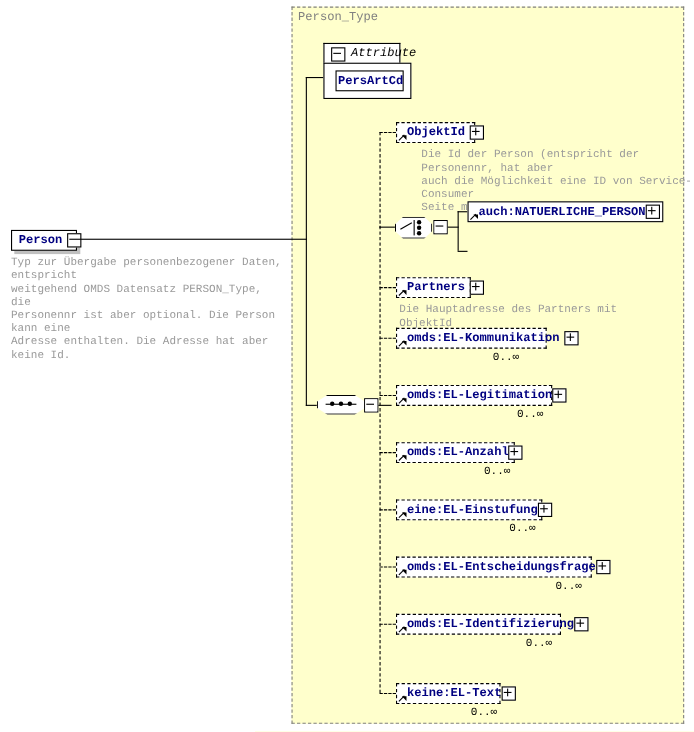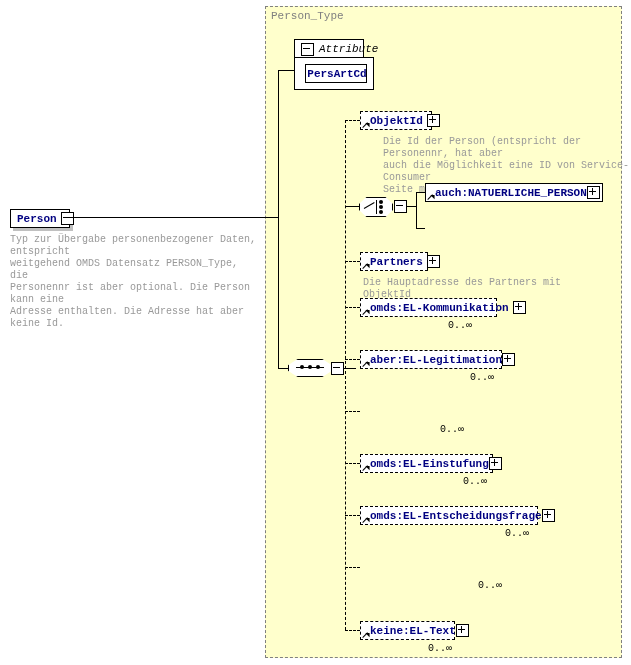--- a/index.html
+++ b/index.html
@@ -224,49 +224,59 @@
     <span class="arrow"></span>
     <span class="lbl">omds:EL-Kommunikation</span>
     <span class="exp plus"></span>
   </div>
   <div class="card" style="left:448px;top:320px;">0..∞</div>
 
   <div class="dln h" style="left:345px;top:359px;width:15px;"></div>
   <div class="shadow" style="left:363px;top:353px;width:142px;height:19px;"></div>
   <div class="node dashed" style="left:360px;top:350px;width:142px;height:19px;">
     <span class="arrow"></span>
-    <span class="lbl">aber:EL-Legitimation</span>
+    <span class="lbl">omds:EL-Legitimation</span>
     <span class="exp plus" style="margin-left:auto;"></span>
   </div>
   <div class="card" style="left:470px;top:372px;">0..∞</div>
 
   <div class="dln h" style="left:345px;top:411px;width:15px;"></div>
   <div class="shadow" style="left:363px;top:405px;width:108px;height:19px;"></div>
+  <div class="node dashed" style="left:360px;top:402px;width:108px;height:19px;">
+    <span class="arrow"></span>
+    <span class="lbl">omds:EL-Anzahl</span>
+    <span class="exp plus" style="margin-left:auto;"></span>
+  </div>
   <div class="card" style="left:440px;top:424px;">0..∞</div>
 
   <div class="dln h" style="left:345px;top:463px;width:15px;"></div>
   <div class="shadow" style="left:363px;top:457px;width:133px;height:19px;"></div>
   <div class="node dashed" style="left:360px;top:454px;width:133px;height:19px;">
     <span class="arrow"></span>
-    <span class="lbl">omds:EL-Einstufung</span>
+    <span class="lbl">eine:EL-Einstufung</span>
     <span class="exp plus" style="margin-left:auto;"></span>
   </div>
   <div class="card" style="left:463px;top:476px;">0..∞</div>
 
   <div class="dln h" style="left:345px;top:515px;width:15px;"></div>
   <div class="shadow" style="left:363px;top:509px;width:178px;height:19px;"></div>
   <div class="node dashed" style="left:360px;top:506px;width:178px;height:19px;">
     <span class="arrow"></span>
     <span class="lbl">omds:EL-Entscheidungsfrage</span>
     <span class="exp plus" style="margin-left:auto;"></span>
   </div>
   <div class="card" style="left:505px;top:528px;">0..∞</div>
 
   <div class="dln h" style="left:345px;top:567px;width:15px;"></div>
   <div class="shadow" style="left:363px;top:561px;width:150px;height:19px;"></div>
+  <div class="node dashed" style="left:360px;top:558px;width:150px;height:19px;">
+    <span class="arrow"></span>
+    <span class="lbl">omds:EL-Identifizierung</span>
+    <span class="exp plus" style="margin-left:auto;"></span>
+  </div>
   <div class="card" style="left:478px;top:580px;">0..∞</div>
 
   <div class="dln h" style="left:345px;top:630px;width:15px;"></div>
   <div class="shadow" style="left:363px;top:624px;width:95px;height:19px;"></div>
   <div class="node dashed" style="left:360px;top:621px;width:95px;height:19px;">
     <span class="arrow"></span>
     <span class="lbl">keine:EL-Text</span>
     <span class="exp plus" style="margin-left:auto;"></span>
   </div>
   <div class="card" style="left:428px;top:643px;">0..∞</div>

